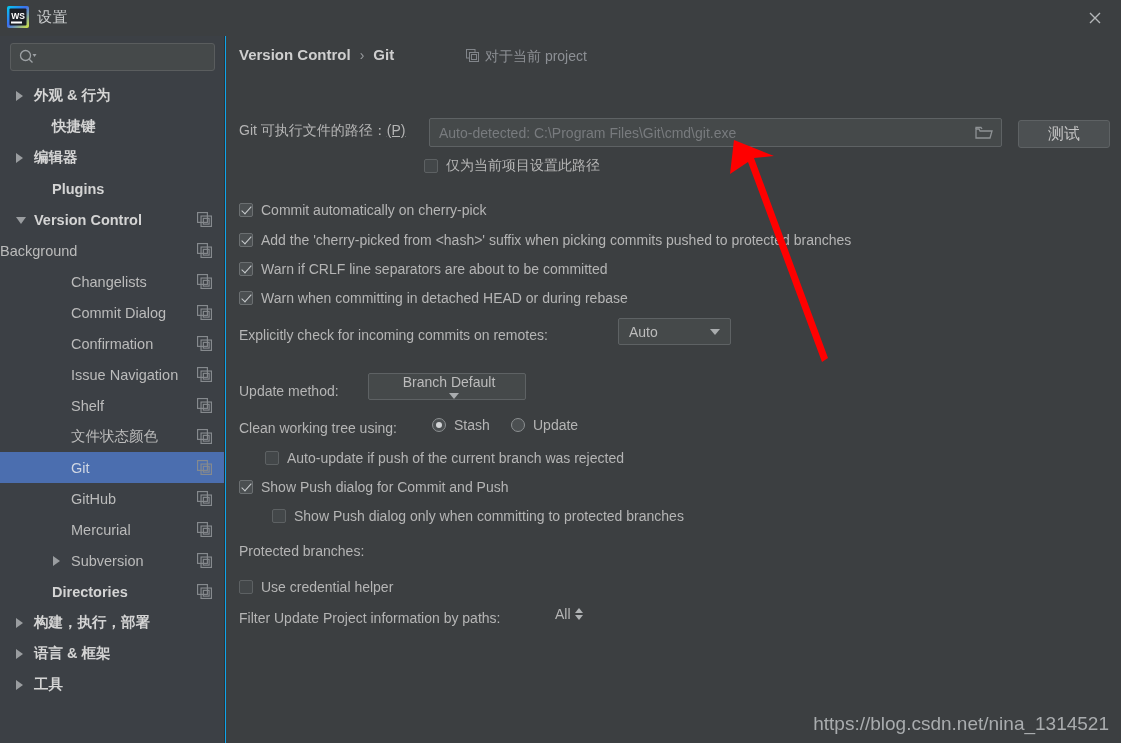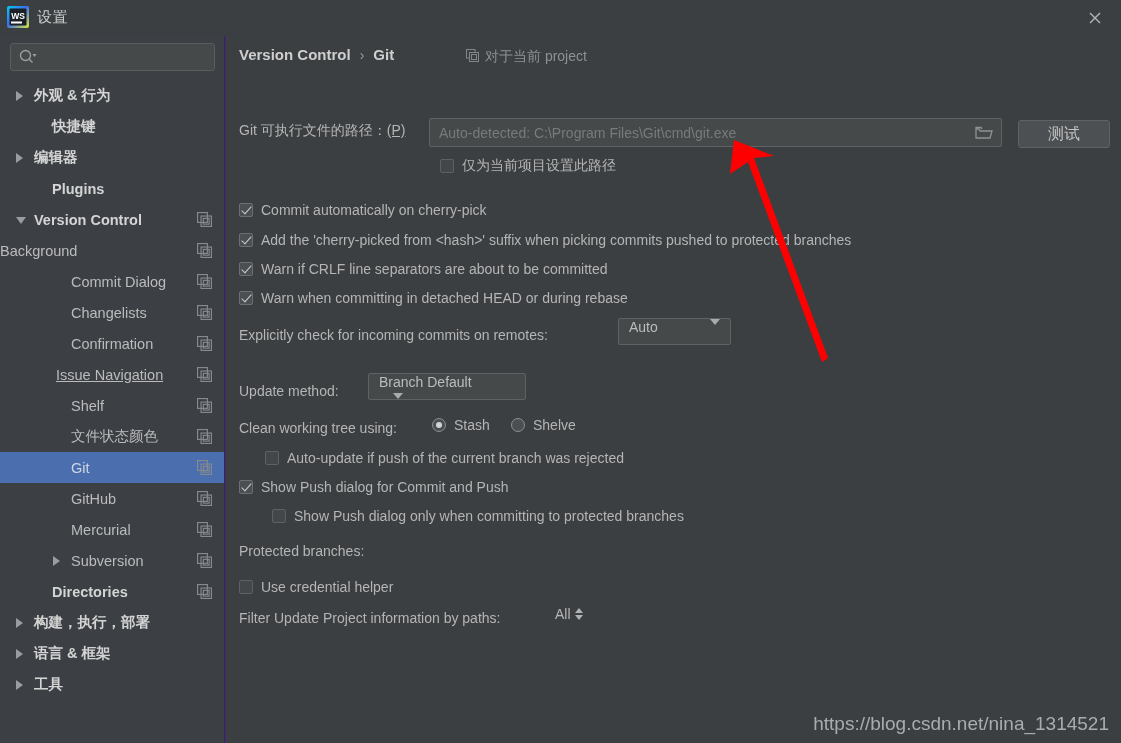--- a/index.html
+++ b/index.html
@@ -7,21 +7,21 @@
     margin: 0; padding: 0;
     width: 1121px; height: 743px;
     overflow: hidden;
     background: #3c3f41;
     font-family: "Liberation Sans", sans-serif;
     -webkit-font-smoothing: antialiased;
   }
   #root {
     position: relative;
     width: 1121px; height: 743px;
-    background: #4c1d95;
+    background: #0ea5e9;
     color: #bbbbbb;
   }
 
   
   #titlebar {
     position: absolute; left: 0; top: 0;
     width: 1121px; height: 36px;
     background: #3c3f41;
   }
   #app-logo {
@@ -190,21 +190,21 @@
     background: #d2d4d6;
   }
 
   
   .combo {
     position: absolute;
     height: 27px;
     background: #45494a;
     border: 1px solid #5e6264;
     border-radius: 2px;
-    display: flex; 
+    display: flex; align-items: center;
     padding: 0 6px 0 10px;
     font-size: 14px; color: #c0a885;
     cursor: pointer;
   }
   .combo .val { flex: 1; color: #bcbcbc; }
   .combo .arrow {
     width: 0; height: 0;
     border-style: solid;
     border-width: 6px 5px 0 5px;
     border-color: #a9acae transparent transparent transparent;
@@ -328,45 +328,45 @@
         </div>
         <div class="tree-row">
           <span class="tree-label" style="">Background</span>
           <span class="scope-icon"><svg width="15" height="15" viewBox="0 0 13 13">
               <rect x="0.5" y="0.5" width="8.5" height="8.5" stroke="#868a8e" fill="none" stroke-width="1"></rect>
               <rect x="3.5" y="3.5" width="9" height="9" stroke="#868a8e" fill="none" stroke-width="1"></rect>
               <rect x="5.5" y="5.5" width="5" height="5" stroke="#868a8e" fill="none" stroke-width="1"></rect>
             </svg></span>
         </div>
         <div class="tree-row">
+          <span class="tree-label" style="margin-left: 71px;">Changelists</span>
+          <span class="scope-icon"><svg width="15" height="15" viewBox="0 0 13 13">
+              <rect x="0.5" y="0.5" width="8.5" height="8.5" stroke="#868a8e" fill="none" stroke-width="1"></rect>
+              <rect x="3.5" y="3.5" width="9" height="9" stroke="#868a8e" fill="none" stroke-width="1"></rect>
+              <rect x="5.5" y="5.5" width="5" height="5" stroke="#868a8e" fill="none" stroke-width="1"></rect>
+            </svg></span>
+        </div>
+        <div class="tree-row">
           <span class="tree-label" style="margin-left: 71px;">Commit Dialog</span>
           <span class="scope-icon"><svg width="15" height="15" viewBox="0 0 13 13">
               <rect x="0.5" y="0.5" width="8.5" height="8.5" stroke="#868a8e" fill="none" stroke-width="1"></rect>
               <rect x="3.5" y="3.5" width="9" height="9" stroke="#868a8e" fill="none" stroke-width="1"></rect>
               <rect x="5.5" y="5.5" width="5" height="5" stroke="#868a8e" fill="none" stroke-width="1"></rect>
             </svg></span>
         </div>
         <div class="tree-row">
-          <span class="tree-label" style="margin-left: 71px;">Changelists</span>
-          <span class="scope-icon"><svg width="15" height="15" viewBox="0 0 13 13">
-              <rect x="0.5" y="0.5" width="8.5" height="8.5" stroke="#868a8e" fill="none" stroke-width="1"></rect>
-              <rect x="3.5" y="3.5" width="9" height="9" stroke="#868a8e" fill="none" stroke-width="1"></rect>
-              <rect x="5.5" y="5.5" width="5" height="5" stroke="#868a8e" fill="none" stroke-width="1"></rect>
-            </svg></span>
-        </div>
-        <div class="tree-row">
           <span class="tree-label" style="margin-left: 71px;">Confirmation</span>
           <span class="scope-icon"><svg width="15" height="15" viewBox="0 0 13 13">
               <rect x="0.5" y="0.5" width="8.5" height="8.5" stroke="#868a8e" fill="none" stroke-width="1"></rect>
               <rect x="3.5" y="3.5" width="9" height="9" stroke="#868a8e" fill="none" stroke-width="1"></rect>
               <rect x="5.5" y="5.5" width="5" height="5" stroke="#868a8e" fill="none" stroke-width="1"></rect>
             </svg></span>
         </div>
         <div class="tree-row">
-          <span class="tree-label" style="margin-left: 56px; text-decoration: underline;">Issue Navigation</span>
+          <span class="tree-label" style="margin-left: 71px;">Issue Navigation</span>
           <span class="scope-icon"><svg width="15" height="15" viewBox="0 0 13 13">
               <rect x="0.5" y="0.5" width="8.5" height="8.5" stroke="#868a8e" fill="none" stroke-width="1"></rect>
               <rect x="3.5" y="3.5" width="9" height="9" stroke="#868a8e" fill="none" stroke-width="1"></rect>
               <rect x="5.5" y="5.5" width="5" height="5" stroke="#868a8e" fill="none" stroke-width="1"></rect>
             </svg></span>
         </div>
         <div class="tree-row">
           <span class="tree-label" style="margin-left: 71px;">Shelf</span>
           <span class="scope-icon"><svg width="15" height="15" viewBox="0 0 13 13">
               <rect x="0.5" y="0.5" width="8.5" height="8.5" stroke="#868a8e" fill="none" stroke-width="1"></rect>
@@ -464,21 +464,21 @@
       <span>Auto-detected: C:\Program Files\Git\cmd\git.exe</span>
       <span id="folder-icon">
         <svg width="18" height="16" viewBox="0 0 18 16">
           <path d="M1 4 L1 13 L15 13 L17 6 L5 6 L4 4 Z" fill="none" stroke="#8e9295" stroke-width="1.3"></path>
           <path d="M1 4 L1 2.5 L6 2.5 L7 4" fill="none" stroke="#8e9295" stroke-width="1.3"></path>
         </svg>
       </span>
     </div>
     <div id="test-button">测试</div>
 
-    <div class="cb-row" style="left:214px; top:121px;justify-content:flex-end;">
+    <div class="cb-row" style="left:198px; top:121px;justify-content:flex-end;">
       <span class="cbox empty"></span>
       <span class="lbl">仅为当前项目设置此路径</span>
     </div>
 
     <div class="cb-row" style="left:13px; top:166px;">
       <span class="cbox checked"></span>
       <span class="lbl">Commit automatically on cherry-pick</span>
     </div>
     <div class="cb-row" style="left:13px; top:196px;">
       <span class="cbox checked"></span>
@@ -505,21 +505,21 @@
       <span class="arrow"></span>
     </div>
 
     <div class="lbl" style="position:absolute; left:13px; top:381px; line-height:22px;">Clean working tree using:</div>
     <div class="cb-row" style="left:206px; top:381px;">
       <span class="rbox checked"></span>
       <span class="lbl">Stash</span>
     </div>
     <div class="cb-row" style="left:285px; top:381px;">
       <span class="rbox"></span>
-      <span class="lbl">Shelve</span>
+      <span class="lbl">Update</span>
     </div>
 
     <div class="cb-row" style="left:13px; top:414px;padding-left:26px;">
       <span class="cbox empty"></span>
       <span class="lbl">Auto-update if push of the current branch was rejected</span>
     </div>
     <div class="cb-row" style="left:13px; top:443px;">
       <span class="cbox checked"></span>
       <span class="lbl">Show Push dialog for Commit and Push</span>
     </div>

